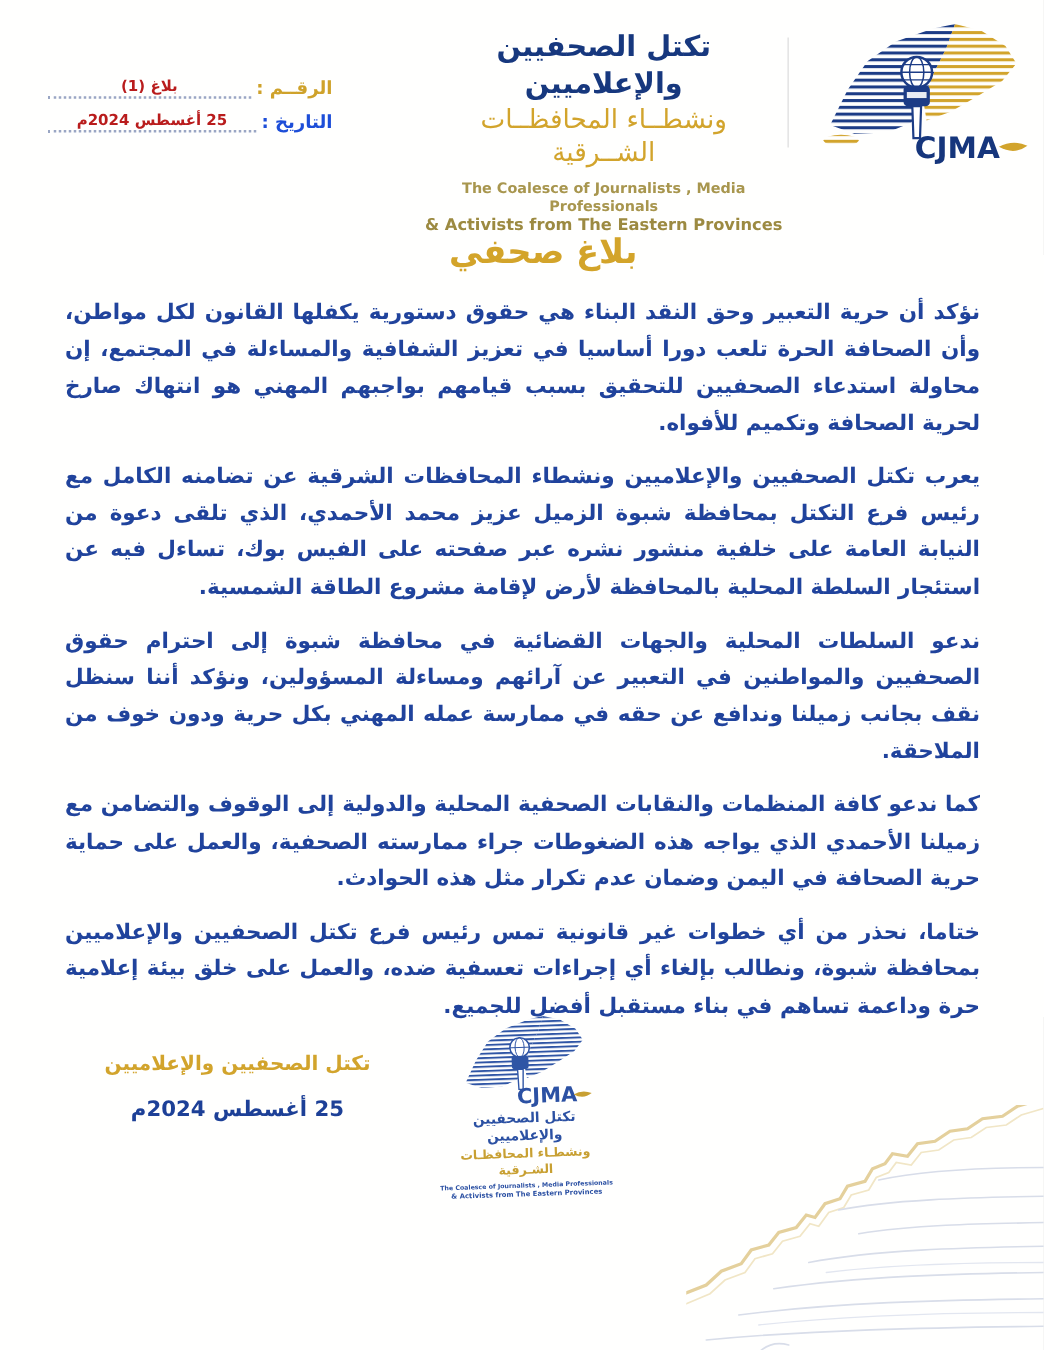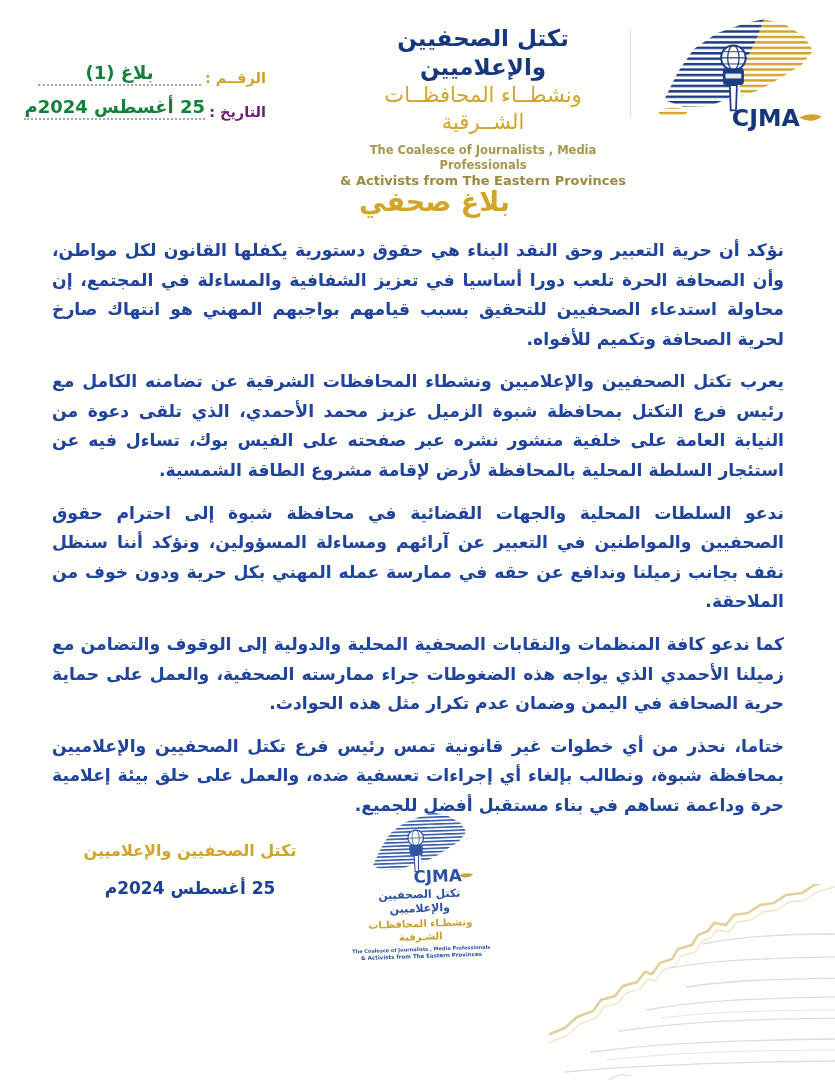--- a/index.html
+++ b/index.html
@@ -6,23 +6,23 @@
   .page{
     position:relative;width:835px;height:1080px;margin:0 auto;
     background:#fffffe;overflow:hidden;
     font-family:"DejaVu Sans","Liberation Sans",sans-serif;
   }
   
   .hdr-ref{position:absolute;top:62px;left:38px;width:228px;direction:rtl;}
   .ref-row{display:flex;direction:rtl;align-items:flex-end;margin-bottom:10px;}
   .ref-label{font-size:14.5px;font-weight:bold;white-space:nowrap;padding-left:4px;}
   .ref-label.gold{color:#cfa22a;}
-  .ref-label.blue{color:#701a75;}
+  .ref-label.blue{color:#1d4ed8;}
   .ref-value{
-    flex:1;text-align:center;font-size:18px;font-weight:bold;color:#15803d;
+    flex:1;text-align:center;font-size:12px;font-weight:bold;color:#b91c1c;
     border-bottom:2px dotted #9aa6c4;padding-bottom:1px;white-space:nowrap;
   }
   .hdr-center{position:absolute;top:24px;left:340px;width:286px;text-align:center;direction:rtl;}
   .hdr-ar1{font-size:23px;font-weight:bold;color:#17387e;line-height:1.25;}
   .hdr-ar2{font-size:21px;font-weight:normal;color:#d2a42c;line-height:1.3;}
   .hdr-en1{font-size:11.5px;font-weight:bold;color:#a8964e;margin-top:7px;direction:ltr;line-height:1.3;}
   .hdr-en2{font-size:13px;font-weight:bold;color:#9c8a41;direction:ltr;line-height:1.3;}
   .hdr-divider{position:absolute;left:630px;top:30px;width:1px;height:88px;background:#dddddd;}
   .hdr-logo{position:absolute;left:648px;top:14px;width:176px;height:122px;}
   

